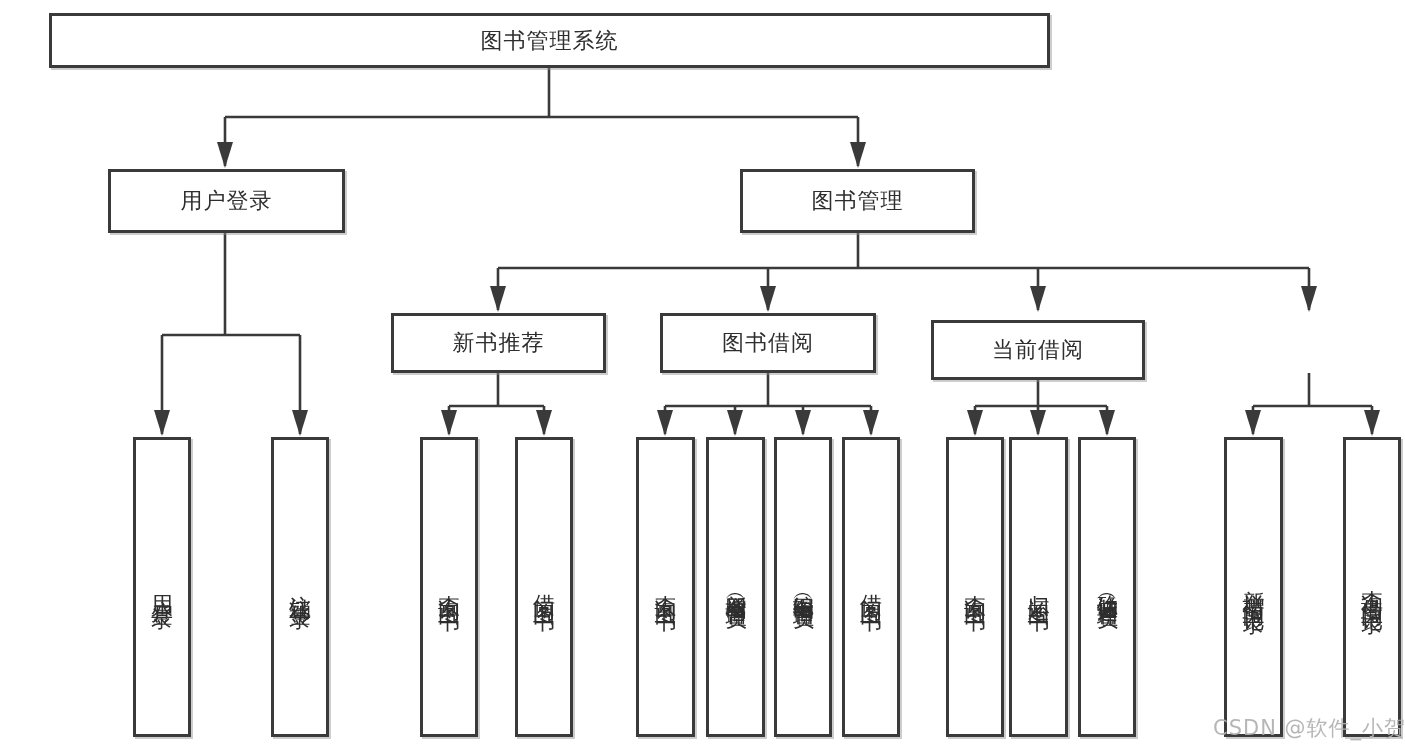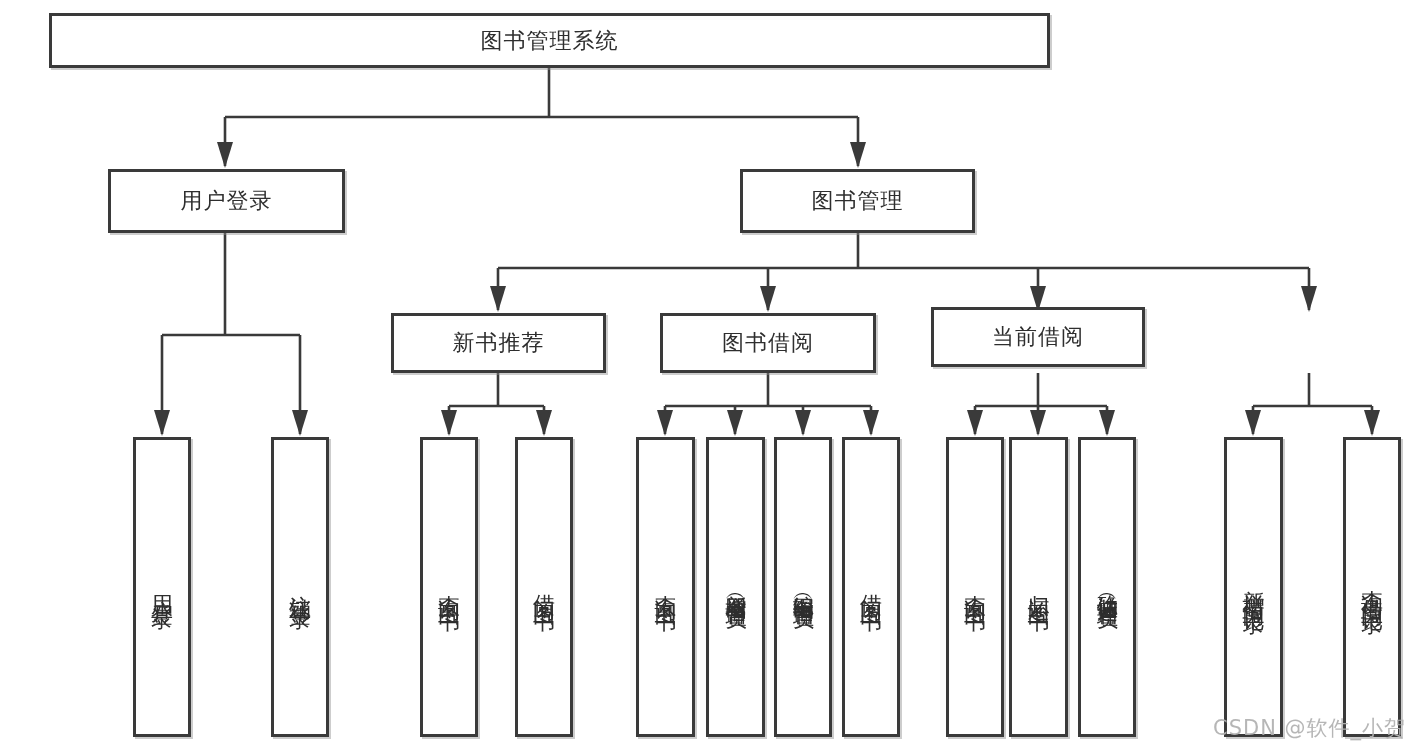--- a/index.html
+++ b/index.html
@@ -135,21 +135,21 @@
   <div class="node" style="left:712px; top:169px; width:235px; height:64px;justify-content:center;">
     <span>图书管理</span>
   </div>
 
   <div class="node" style="left:363px; top:313px; width:215px; height:60px;">
     <span>新书推荐</span>
   </div>
   <div class="node" style="left:632px; top:313px; width:216px; height:60px;">
     <span>图书借阅</span>
   </div>
-  <div class="node" style="left:903px; top:307px; width:214px; height:60px;">
+  <div class="node" style="left:903px; top:320px; width:214px; height:60px;">
     <span>当前借阅</span>
   </div>
 
   <div class="leaf" style="left:105px;">
     <span>用户登录</span>
   </div>
   <div class="leaf" style="left:243px;">
     <span>注销登录</span>
   </div>
 

